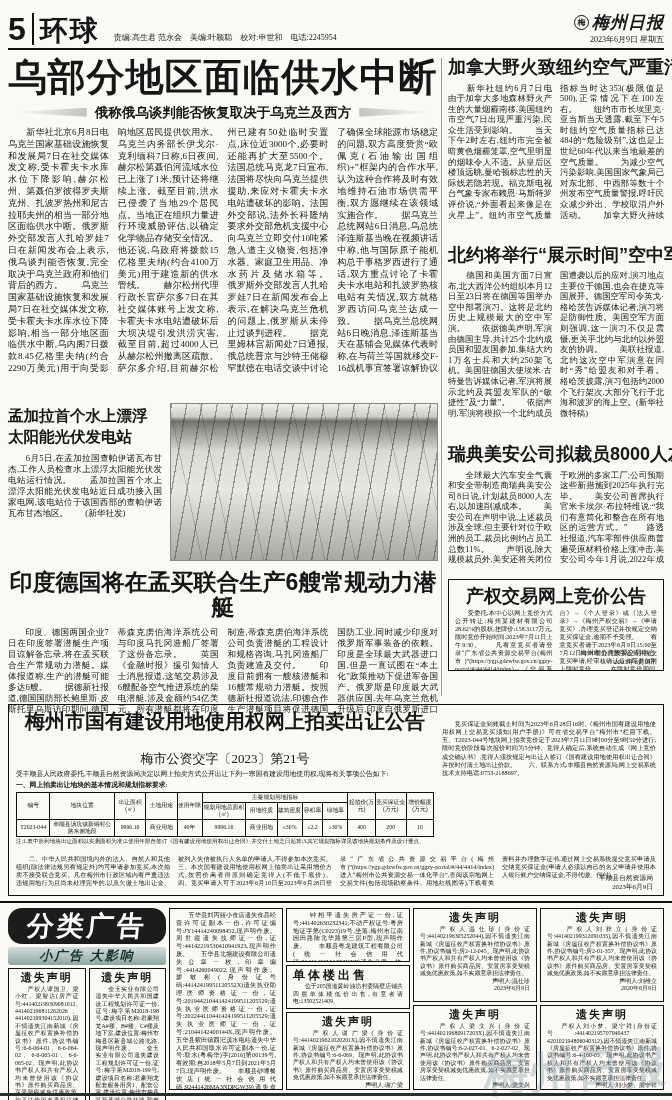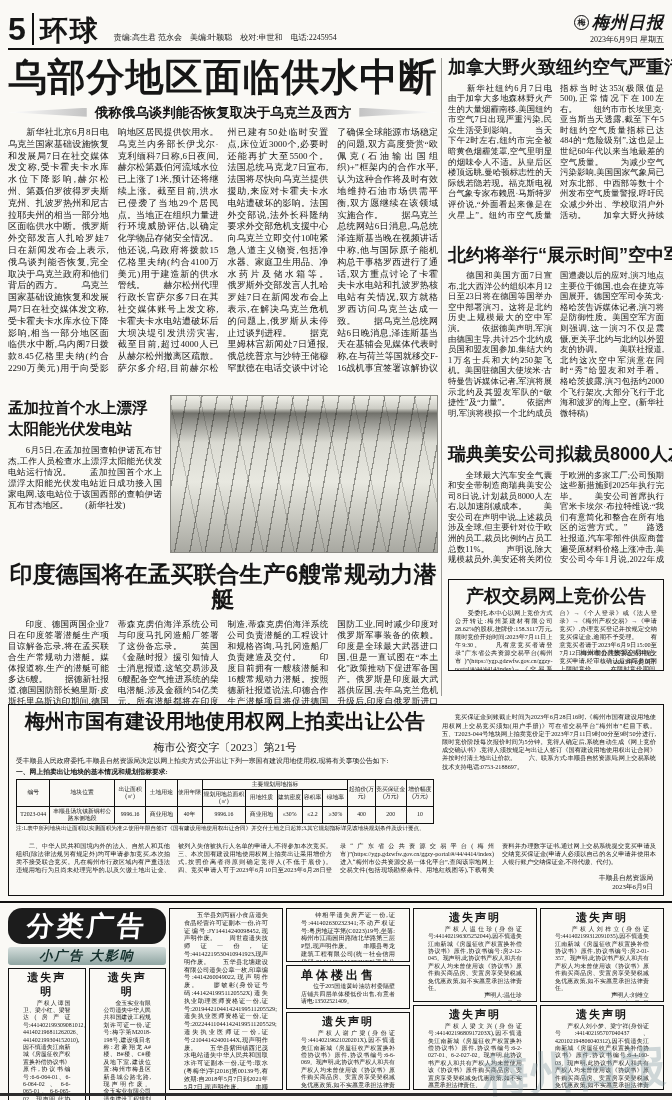--- a/index.html
+++ b/index.html
@@ -20,21 +20,21 @@
   .hdate{font-size:8px;margin-top:3px;}
   
   .leftcol{position:absolute;left:8px;top:56px;width:430px;}
   .h1{font-family:"Liberation Sans",sans-serif;font-weight:900;font-size:38px;line-height:1.12;text-align:center;letter-spacing:1px;}
   .subrow{display:flex;align-items:center;gap:8px;margin-top:7px;}
   .dia{flex:1;height:9px;}
   .dia.l{background:linear-gradient(90deg,#fff,#c3c3c3);clip-path:polygon(0 50%,100% 0,100% 100%);}
   .dia.r{background:linear-gradient(90deg,#c3c3c3,#fff);clip-path:polygon(0 0,100% 50%,0 100%);}
   .subtitle{font-weight:700;font-size:13.5px;line-height:1;white-space:nowrap;}
   .body4{margin-top:8px;height:252px;column-count:4;column-gap:9px;font-size:9px;line-height:11.8px;text-align:justify;overflow:hidden;}
-  .photorow{margin-top:16px;height:158px;display:flex;}
+  .photorow{margin-top:24px;height:158px;display:flex;}
   .capbox{width:162px;padding-right:8px;box-sizing:border-box;}
   .captitle{font-family:"Liberation Sans",sans-serif;font-weight:900;font-size:15.5px;line-height:1.35;padding:3px 0 2px;}
   .capbody{font-size:8.6px;line-height:11px;text-align:justify;margin-top:3px;overflow:hidden;}
   .photo{flex:1;border:1px solid #8a8a84;
      background:
        repeating-linear-gradient(100deg, rgba(45,45,40,0.45) 0 1.2px, rgba(0,0,0,0) 1.2px 15px),
        repeating-linear-gradient(78deg, rgba(45,45,40,0.22) 0 1px, rgba(0,0,0,0) 1px 30px),
        linear-gradient(180deg,#f1f1ea 0%,#cdcdc5 8%,#70706a 11%,#90908a 16%,#dadad2 30%,#e8e8e0 55%,#c8c8c0 78%,#a8a8a1 100%);}
   .h2{margin-top:9px;font-family:"Liberation Sans",sans-serif;font-weight:900;font-size:23px;line-height:1.1;text-align:center;}
   .body4b{margin-top:6px;height:92px;column-count:4;column-gap:9px;font-size:8.6px;line-height:11px;text-align:justify;overflow:hidden;}
@@ -49,40 +49,40 @@
   .auctitle{font-family:"Liberation Sans",sans-serif;font-weight:900;font-size:18px;line-height:1;text-align:center;margin:2px 0 4px;}
   .auctbody{column-count:2;column-gap:7px;font-size:6.2px;line-height:8.1px;text-align:justify;height:80px;overflow:hidden;}
   .auctfoot{position:absolute;right:8px;bottom:4px;text-align:right;font-size:6.8px;line-height:9px;}
   
   .landbox{position:absolute;left:8px;top:704px;width:656px;height:192px;border:1.5px solid #111;
            padding:5px 7px;box-sizing:border-box;overflow:hidden;}
   .landtop{display:flex;gap:8px;align-items:center;}
   .landmain{width:418px;flex:none;}
   .landside{flex:1;font-size:6.2px;line-height:8.2px;text-align:justify;overflow:hidden;height:122px;}
   .landtitle{font-family:"Liberation Sans",sans-serif;font-weight:900;font-size:20px;line-height:1.1;text-align:center;}
-  .landdoc{font-size:11px;text-align:center;margin-top:8px;}
+  .landdoc{font-size:13px;text-align:center;margin-top:18px;}
   .landintro{font-size:6.8px;line-height:8.6px;text-align:justify;margin-top:2px;}
   .landsec{font-size:6.8px;font-weight:700;margin-top:1px;}
   table.land{width:100%;border-collapse:collapse;margin-top:2px;table-layout:fixed;}
   .land th,.land td{border:0.7px solid #111;font-size:5.8px;line-height:7px;text-align:center;padding:1px 0;font-weight:400;overflow:hidden;}
   .c1{width:32px}.c2{width:62px}.c3{width:30px}.c4{width:30px}.c5{width:24px}.c6{width:42px}.c7{width:30px}
   .c8{width:24px}.c9{width:20px}.c10{width:24px}.c11{width:26px}.c12{width:30px}.c13{width:26px}
   .landnote{font-size:5.6px;line-height:7px;margin-top:1px;overflow:hidden;height:14px;}
   .landbody{margin-top:3px;column-count:4;column-gap:8px;font-size:6.2px;line-height:8.2px;text-align:justify;height:44px;overflow:hidden;}
   .landfoot{position:absolute;right:10px;bottom:4px;text-align:right;font-size:6.8px;line-height:9px;}
   
   .adsrule{position:absolute;left:0;top:901px;width:672px;height:1.5px;background:#111;}
   .ads{position:absolute;left:8px;top:908px;width:656px;height:182px;display:flex;gap:3px;}
   .adcolA{width:158px;flex:none;display:flex;flex-direction:column;gap:3px;}
   .banner{height:64px;background:#1c1c1c;border-radius:14px;display:flex;align-items:center;justify-content:center;}
   .bannertext{color:#fff;font-family:"Liberation Sans",sans-serif;font-weight:900;font-size:27px;letter-spacing:3px;transform:skewX(-6deg);}
   .slogan{height:20px;background:linear-gradient(180deg,#d5dedc,#8fa5a2);display:flex;align-items:center;justify-content:center;
           font-family:"Liberation Sans",sans-serif;font-weight:900;font-style:italic;font-size:13px;letter-spacing:2px;color:#15302d;border-radius:3px;}
   .adrowA{flex:1;display:flex;gap:3px;}
-  .adbox{border:1px solid #111;padding:2px 14px;box-sizing:border-box;overflow:hidden;}
+  .adbox{border:1px solid #111;padding:2px 6px;box-sizing:border-box;overflow:hidden;}
   .adboxA{flex:1;}
   .adtitle{font-weight:700;font-size:11px;line-height:1.25;text-align:center;letter-spacing:2px;}
   .adbody{font-size:5.9px;line-height:7.4px;text-align:justify;margin-top:1px;}
   .adsign{font-size:6px;text-align:right;line-height:7.5px;}
   .adcolB{width:114px;flex:none;font-size:6.2px;line-height:7.8px;text-align:justify;}
   .adcolC,.adcolD,.adcolE{width:124px;flex:none;display:flex;flex-direction:column;gap:3px;}
   .adcC1{height:54px;font-size:6.2px;line-height:7.8px;text-align:justify;}
   .house{height:44px;}
   .housetitle{font-weight:700;font-size:12px;line-height:1.2;text-align:left;letter-spacing:3px;}
   .fill{flex:1;}

